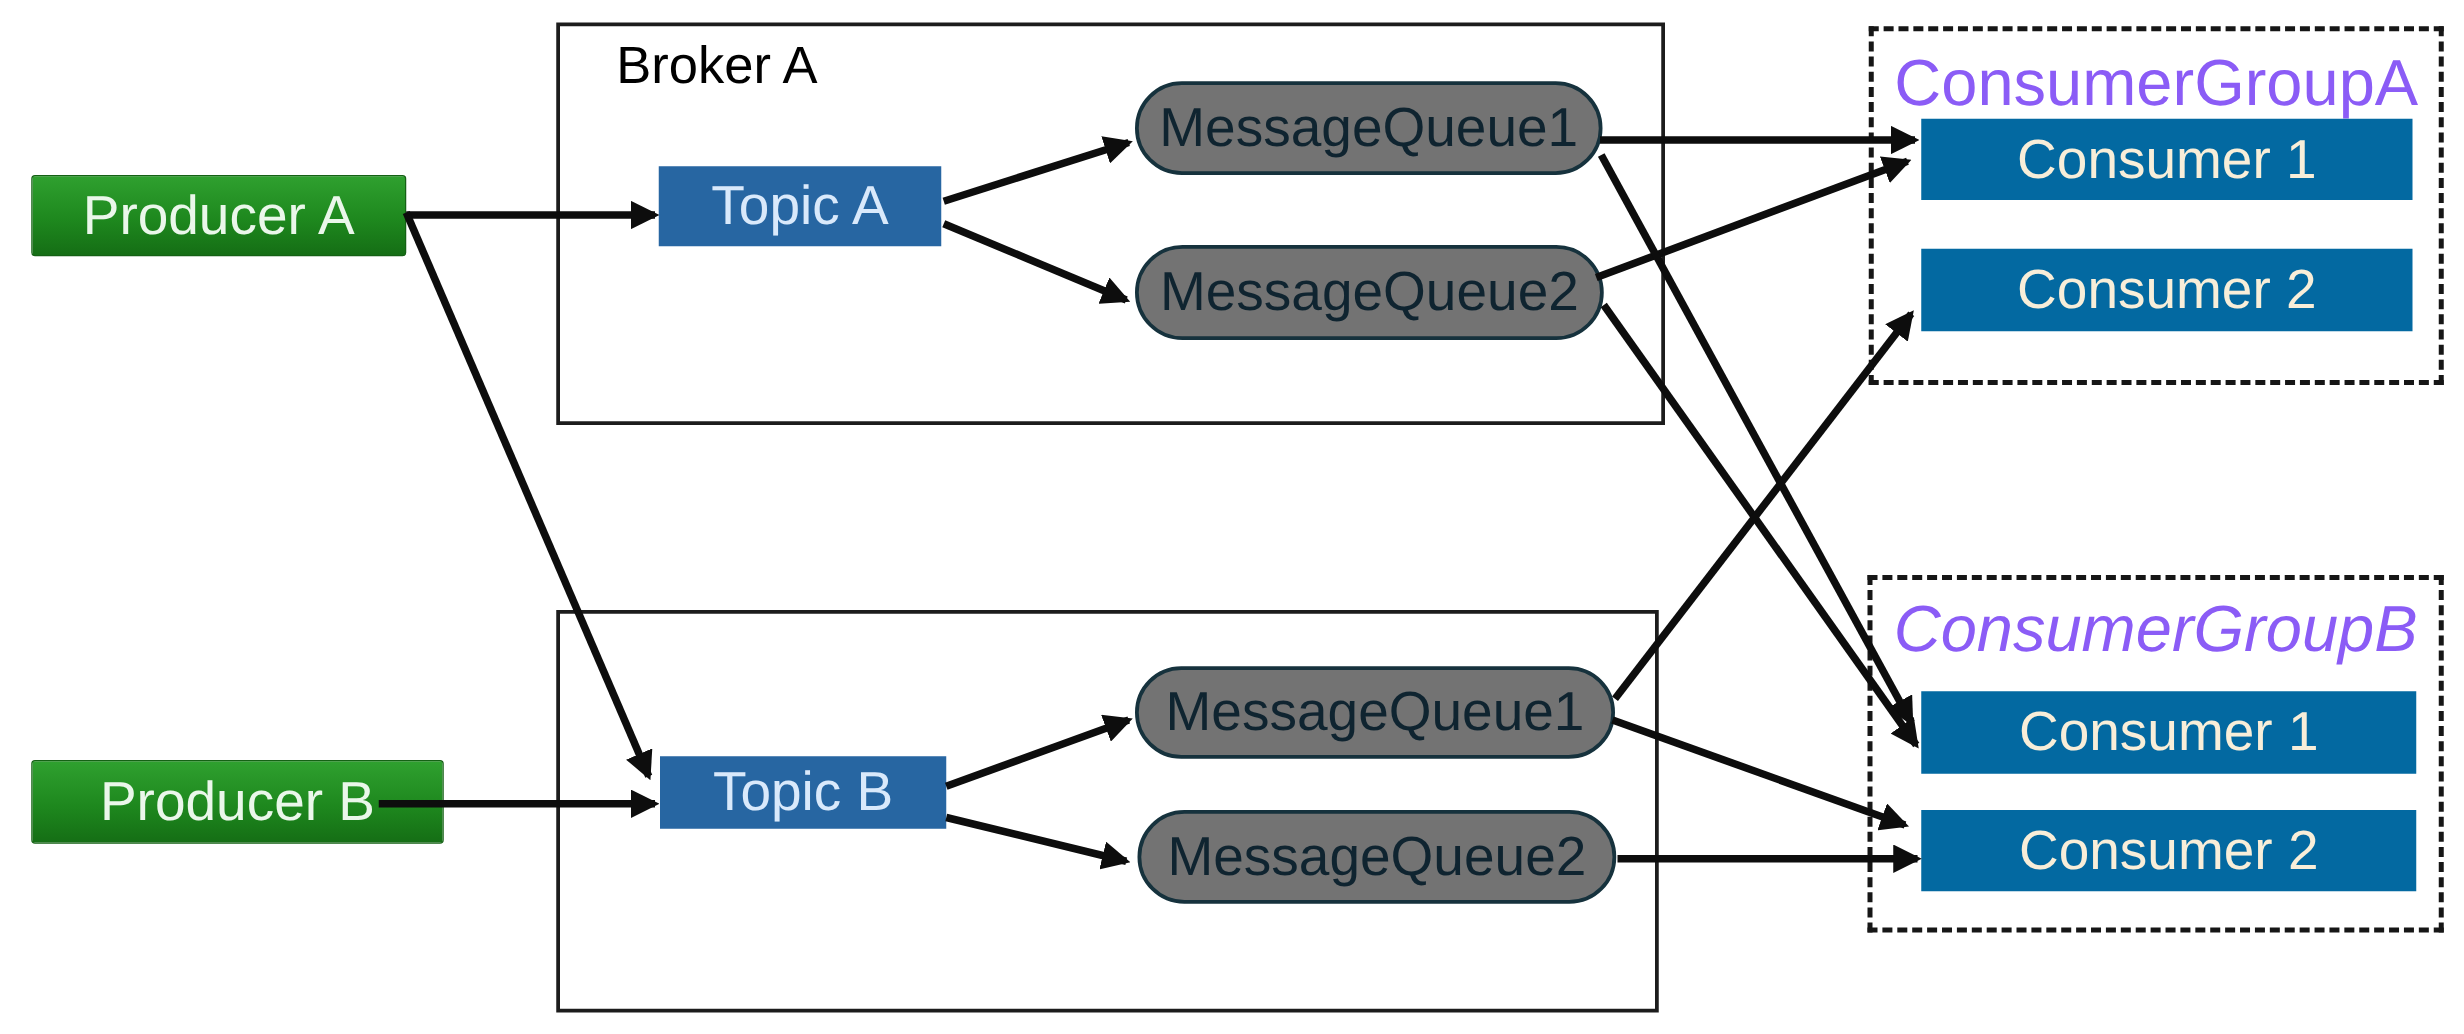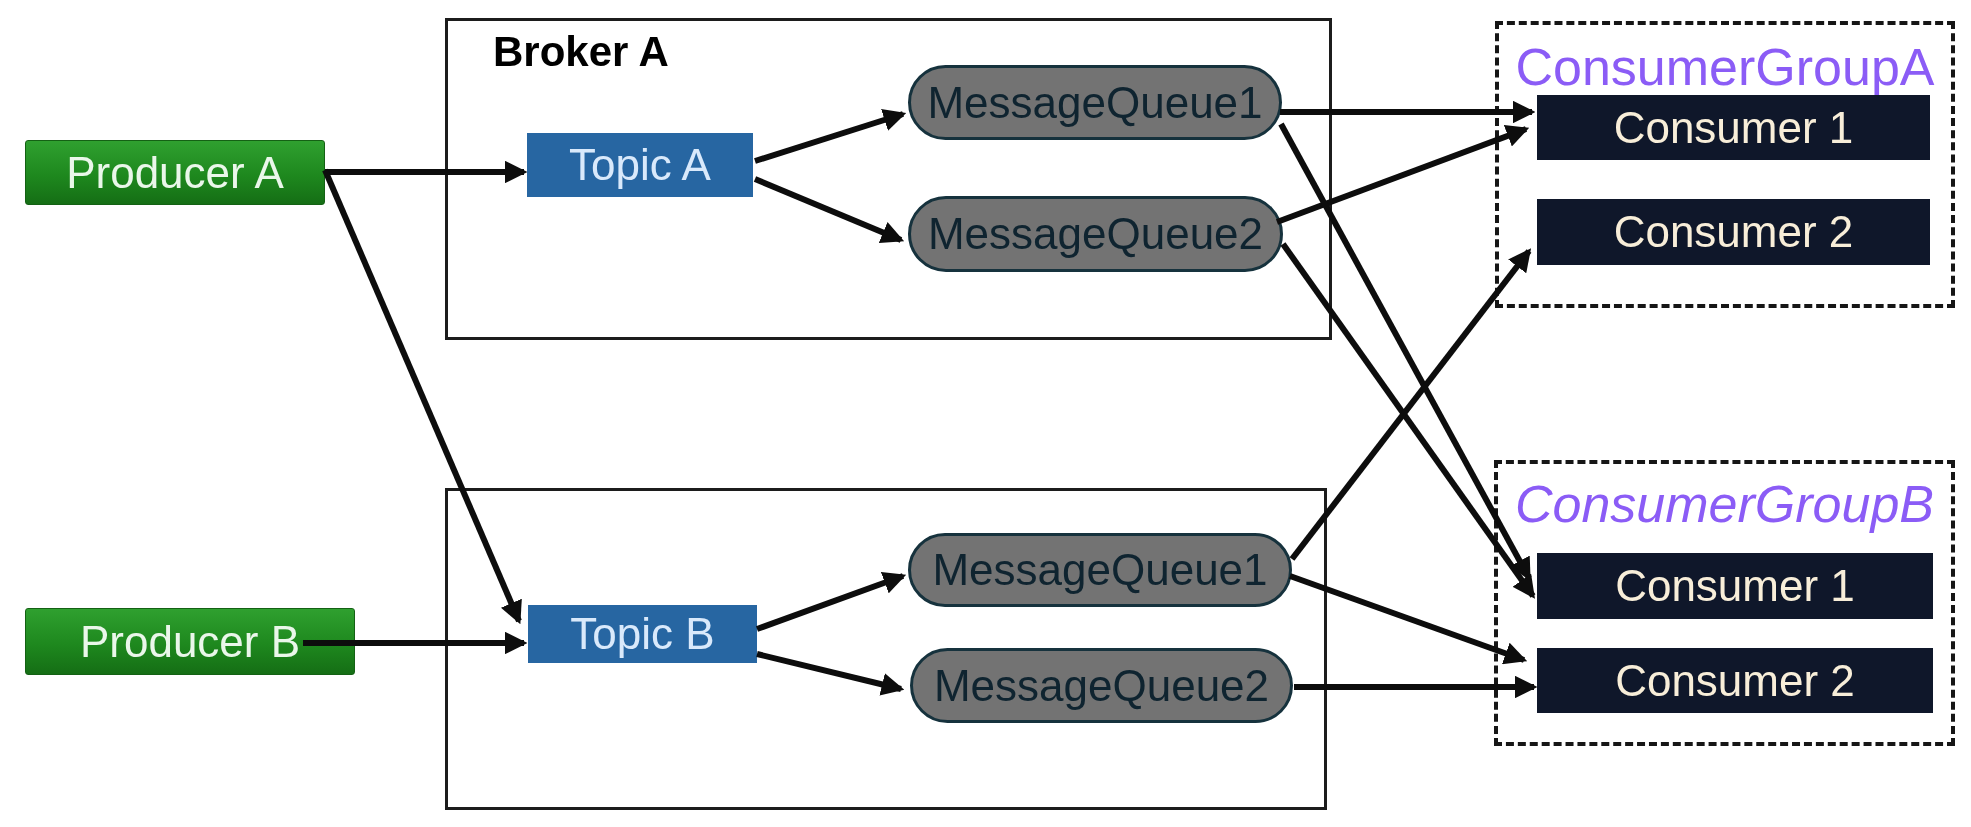--- a/index.html
+++ b/index.html
@@ -32,34 +32,34 @@
     font-size: 44px;
   }
   .queue {
     background: #737373;
     color: #0f2430;
     font-size: 44px;
     border: 3px solid #16323d;
     border-radius: 42px;
   }
   .consumer {
-    background: #0f172a;
+    background: #0369a1;
     color: #f8eed9;
     font-size: 44px;
   }
   .broker {
     position: absolute;
     box-sizing: border-box;
     border: 3px solid #1c1c1c;
     background: transparent;
   }
   .broker-label {
     position: absolute;
     font-size: 42px;
-    font-weight: bold;
+    font-weight: normal;
     color: #000000;
     white-space: nowrap;
   }
   .group {
     position: absolute;
     box-sizing: border-box;
     border: 4px dashed #161616;
     background: transparent;
   }
   .group-title {

